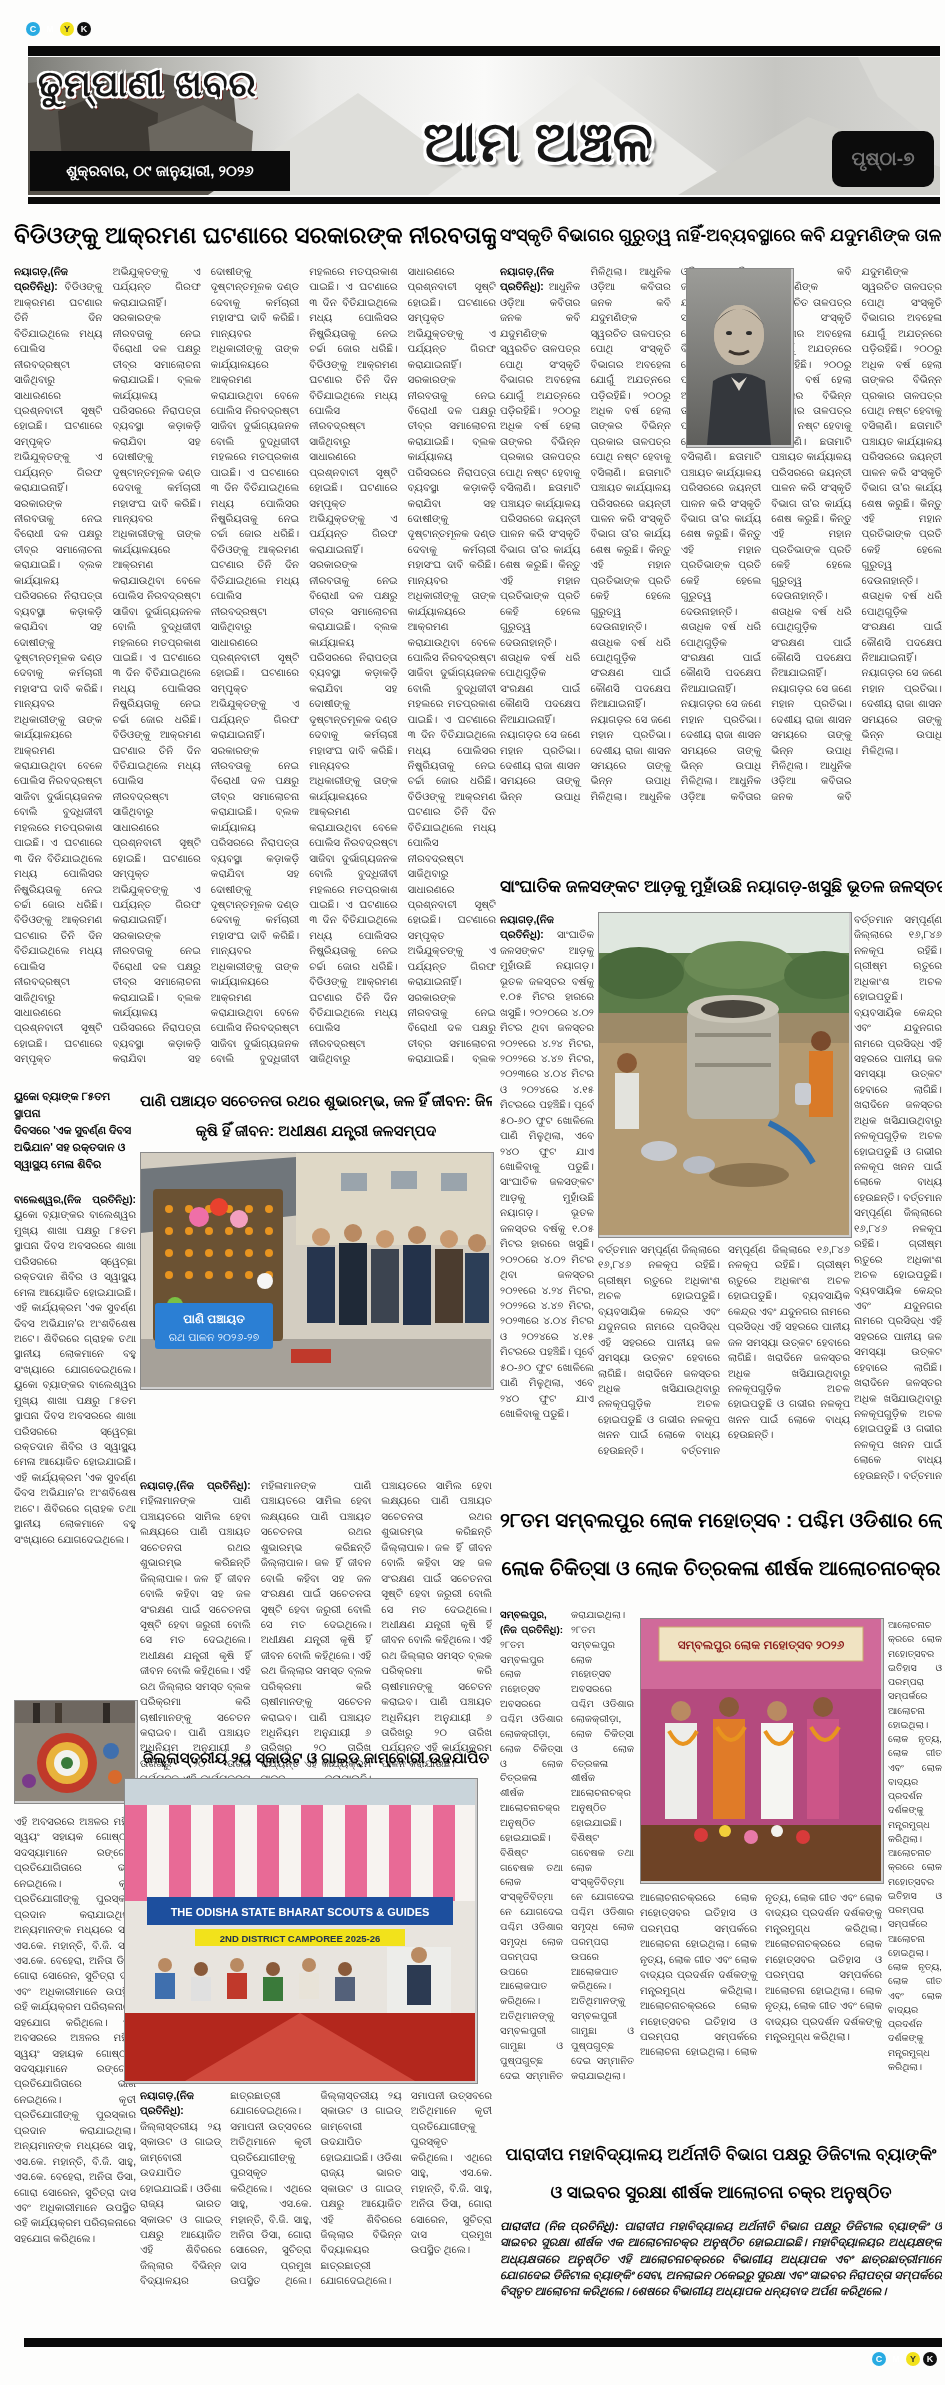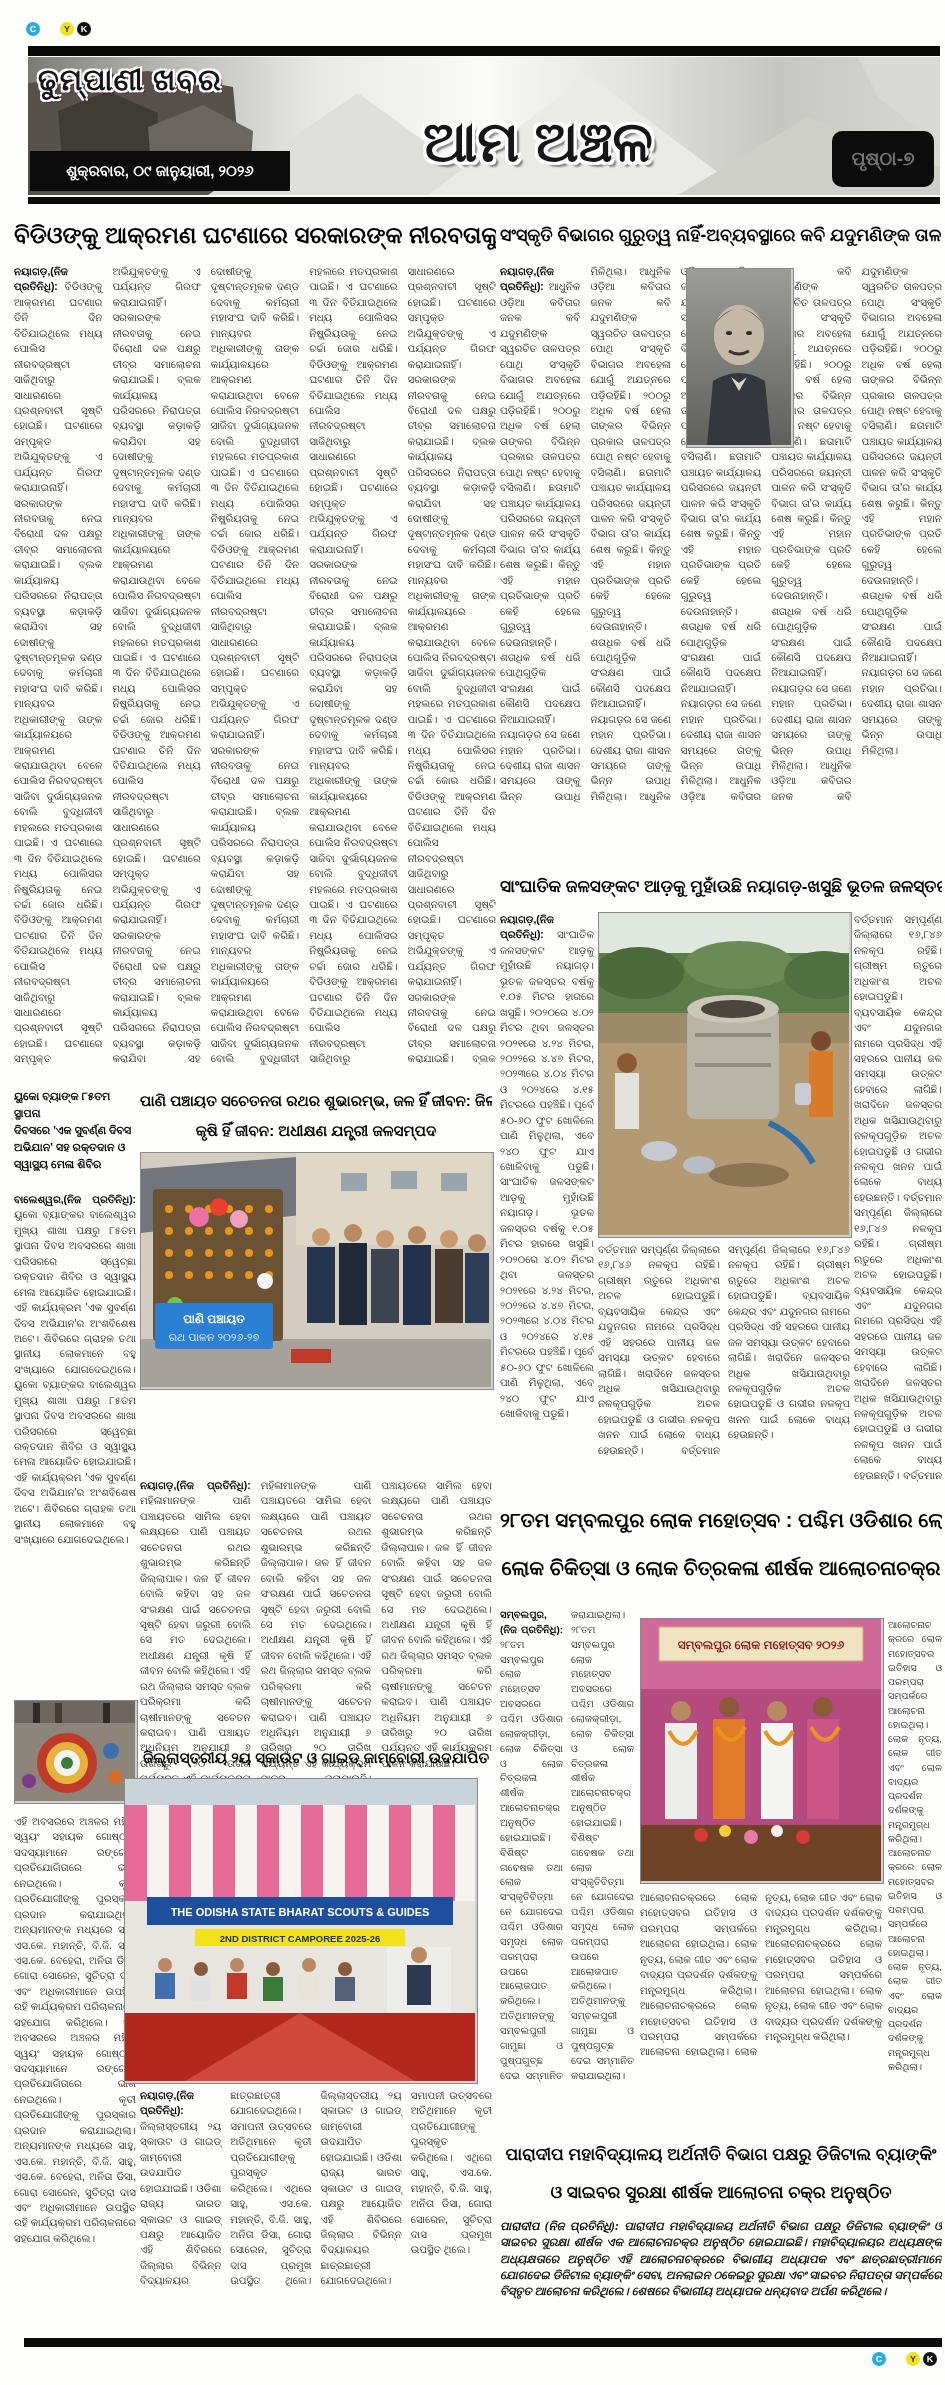--- a/index.html
+++ b/index.html
@@ -9,21 +9,21 @@
   
   .marks{display:flex;gap:3px;}
   .mark{width:14px;height:14px;border-radius:50%;font:bold 9px/14px "Liberation Sans",sans-serif;
         text-align:center;color:#fff;}
   .mark.c{background:#29abe2;}
   .mark.y{background:#f2e21b;color:#333;}
   .mark.k{background:#111;}
   
   .topbar{background:#0a0a0a;}
   .masthead{background:linear-gradient(90deg,#7b7b76 0%,#b5b5b0 14%,#e9e9e7 32%,#fafaf9 50%,#e2e2df 66%,#c6c6c2 82%,#d8d8d5 100%);overflow:hidden;}
-  .logo{font-weight:bold;font-size:30px;letter-spacing:1px;color:#151515;white-space:nowrap;
+  .logo{font-weight:bold;font-size:36px;letter-spacing:1px;color:#151515;white-space:nowrap;
         text-shadow:-2px -2px 0 #fff,2px -2px 0 #fff,-2px 2px 0 #fff,2px 2px 0 #fff,3px 3px 0 rgba(120,0,0,.55);}
   .datebox{background:#0b0b0b;color:#fff;font-weight:bold;font-size:15px;text-align:right;
            display:flex;align-items:center;justify-content:center;white-space:nowrap;}
   .bigtitle{font-weight:bold;font-size:56px;text-align:center;color:#161616;white-space:nowrap;
         text-shadow:-3px -3px 0 #fff,3px -3px 0 #fff,-3px 3px 0 #fff,3px 3px 0 #fff,5px 5px 2px rgba(0,0,0,.45);}
   .pagebox{background:#0c0c0c;color:#737373;border-radius:10px;font-weight:bold;font-size:19px;
            display:flex;align-items:center;justify-content:center;white-space:nowrap;}
   .rule{background:#0a0a0a;}
   
   .hl{font-weight:bold;color:#000;text-align:center;white-space:nowrap;overflow:hidden;}

